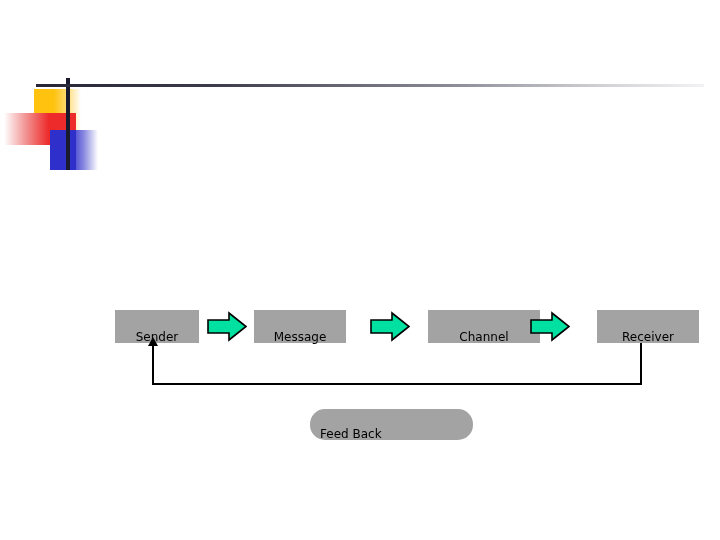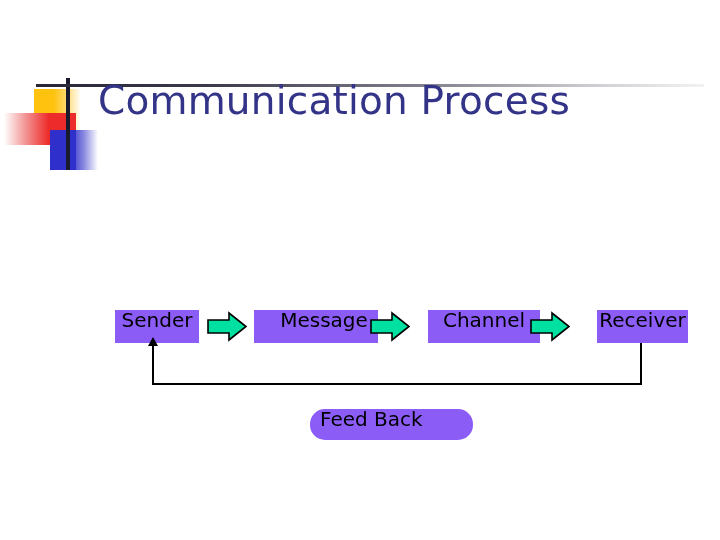--- a/index.html
+++ b/index.html
@@ -87,26 +87,26 @@
   
   #diagram {
     position: absolute;
     left: 0;
     top: 0;
     width: 720px;
     height: 540px;
   }
   .node {
     position: absolute;
-    background: #8b5cf6;
+    background: #a3a3a3;
     color: #000000;
     display: flex;
-    align-items: flex-start;
+    align-items: flex-end;
     justify-content: center;
-    font-size: 20px;
+    font-size: 12px;
     line-height: 1;
     white-space: nowrap;
   }
   .arrow-wrap {
     position: absolute;
   }
   .arrow-wrap svg {
     display: block;
   }
   .conn {
@@ -129,37 +129,36 @@
 
   <div id="deco">
     <div class="sq sq-yellow"></div>
     <div class="sq sq-red"></div>
     <div class="sq sq-blue"></div>
     <div class="sq sq-blue2"></div>
     <div class="line-v"></div>
   </div>
   <div class="line-h"></div>
 
-  <div id="title">Communication Process</div>
 
   <div id="diagram">
 
     <div class="node" style="left:115px; top:310px; width:84px; height:33px;">
       <span>Sender</span>
     </div>
 
-    <div class="node" style="left:254px; top:310px; width:108px; height:33px;padding-left:16px;">
+    <div class="node" style="left:254px; top:310px; width:92px; height:33px;">
       <span>Message</span>
     </div>
 
     <div class="node" style="left:428px; top:310px; width:112px; height:33px;">
       <span>Channel</span>
     </div>
 
-    <div class="node" style="left:597px; top:310px; width:91px; height:33px;">
+    <div class="node" style="left:597px; top:310px; width:102px; height:33px;">
       <span>Receiver</span>
     </div>
 
     <div class="node" style="left:310px; top:409px; width:153px; height:31px; justify-content:flex-start; padding-left:10px;border-radius:15px;">
       <span>Feed Back</span>
     </div>
 
     <div class="arrow-wrap" style="left:207px; top:311px; width:40px; height:31px;">
       <svg width="40" height="31" viewBox="0 0 40 31">
         <polygon points="1,9 22,9 22,2 39,15.5 22,29 22,22 1,22" fill="#00E0A0" stroke="#000000" stroke-width="1.6" stroke-linejoin="miter"></polygon>

